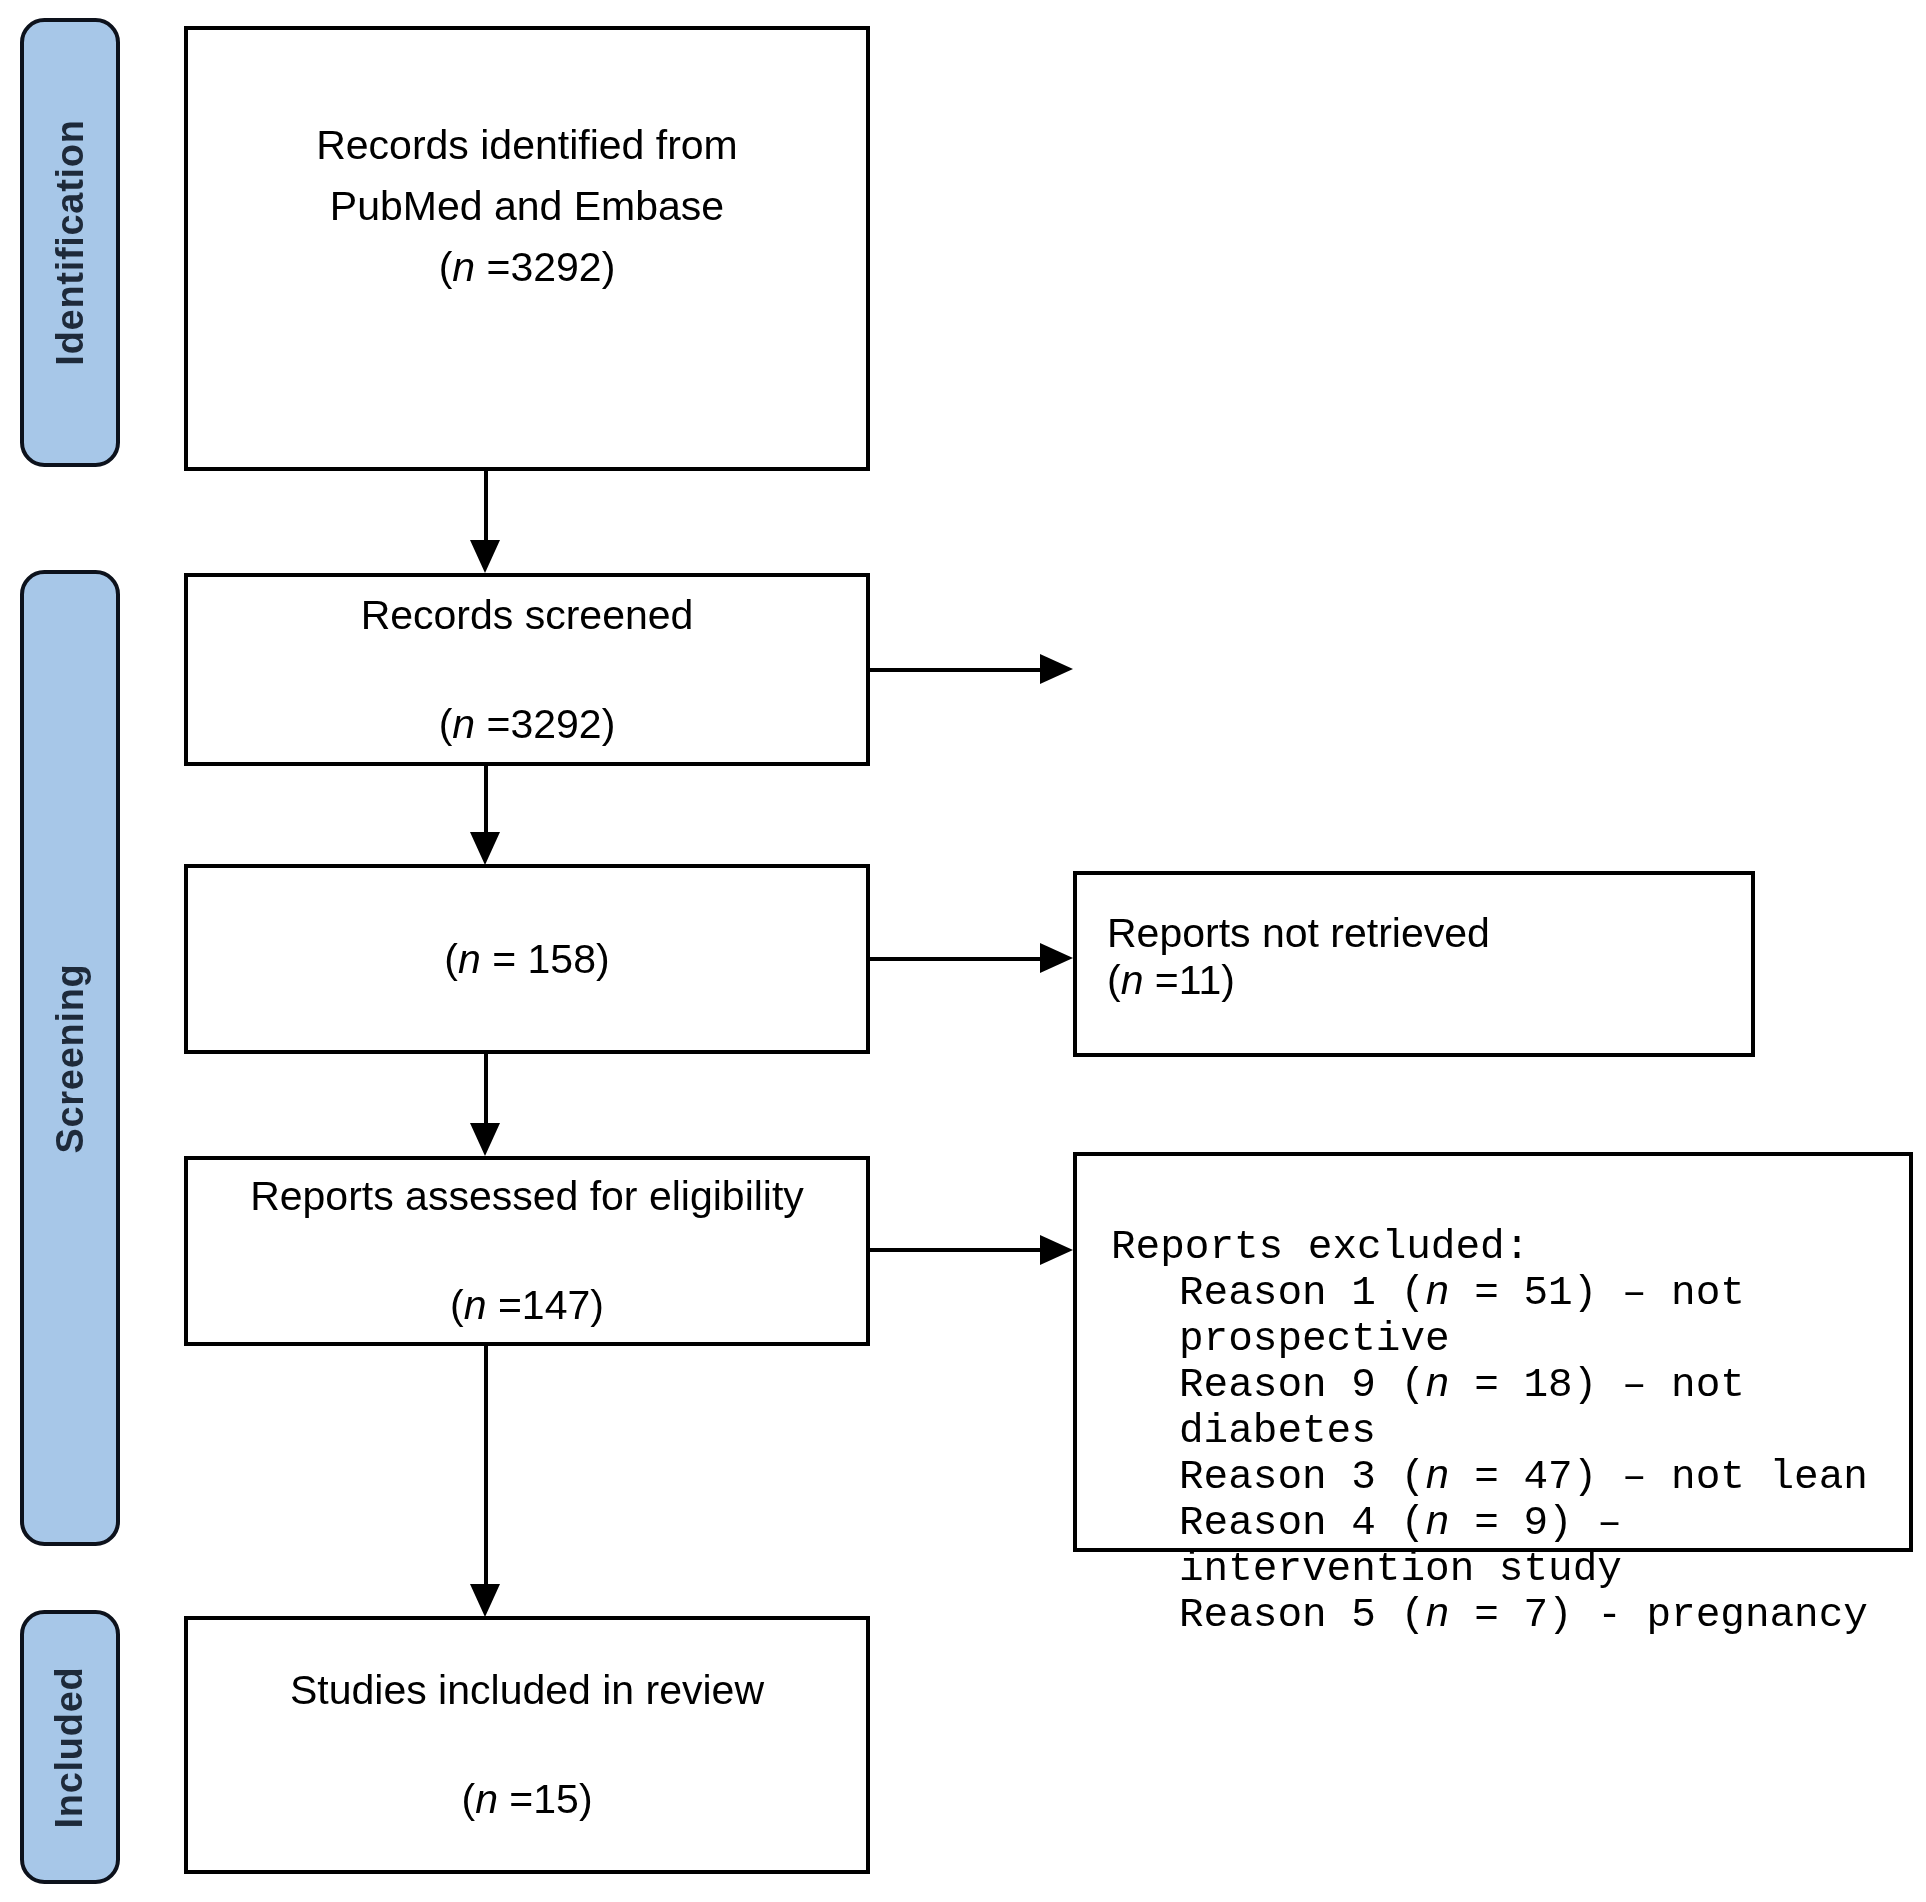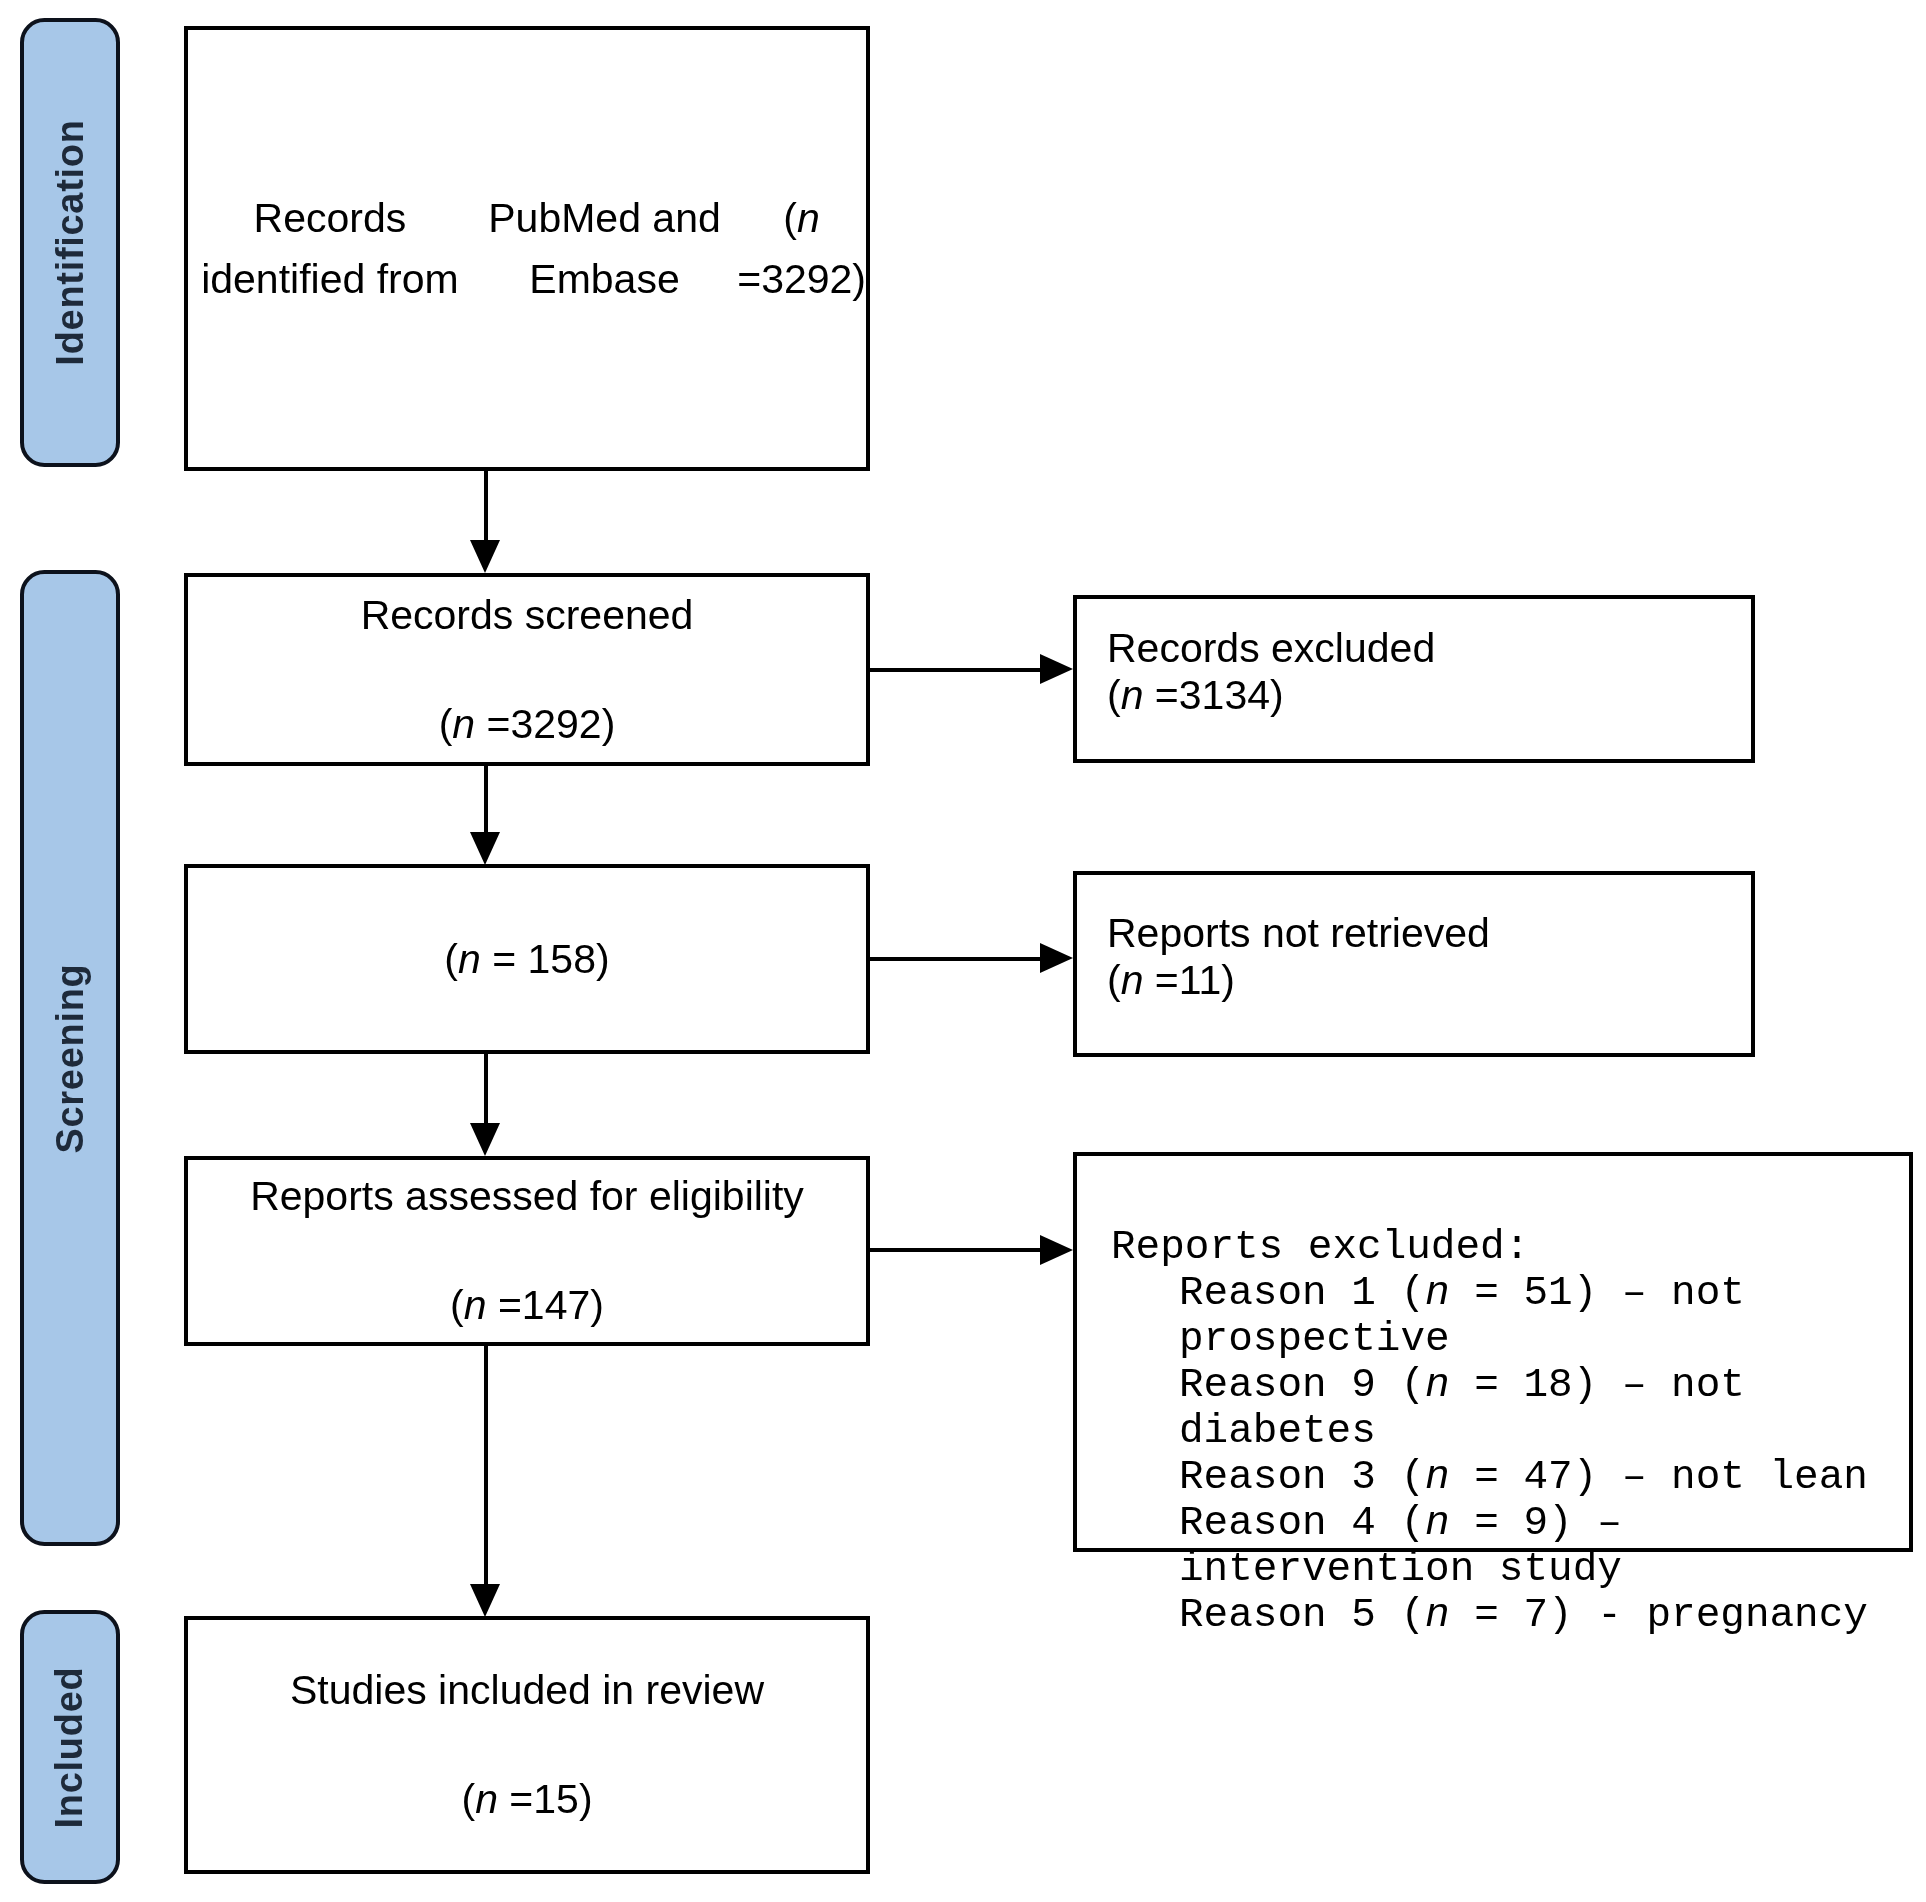--- a/index.html
+++ b/index.html
@@ -28,21 +28,21 @@
     letter-spacing:0.7px;
   }
   
   .wbox{
     position:absolute;background:#fff;
     border:4.1px solid var(--ink,#000);
     box-sizing:border-box;
     font-size:41px;line-height:61px;
   }
   .wbox.centered{display:flex;flex-direction:column;justify-content:center;align-items:center;text-align:center;gap:48px;}
-  .wbox.toppad{display:flex;flex-direction:row;align-items:center;text-align:center;}
+  .wbox.toppad{display:flex;flex-direction:column;align-items:center;text-align:center;padding-top:85px;}
   .wbox.side{display:flex;flex-direction:column;justify-content:center;padding-left:30px;padding-bottom:13.6px;line-height:47px;}
   .wbox.reasons{padding:68px 13.6px 0 34px;line-height:46px;}
   .reason{margin-left:68px;}
   .nvar{font-style:italic;}
   
   .vline{position:absolute;width:4.1px;background:var(--ink,#000);}
   .hline{position:absolute;height:4.1px;background:var(--ink,#000);}
   .head-down{position:absolute;width:0;height:0;
     border-left:15.6px solid transparent;border-right:15.6px solid transparent;
     border-top:33px solid var(--ink,#000);}
@@ -83,24 +83,20 @@
   <div class="wbox centered" style="left:184px;top:1156px;width:686px;height:190px;">
     <div>Reports assessed for eligibility</div>
     <div><span>(</span><span class="nvar">n</span><span> =147)</span></div>
   </div>
 
   <div class="wbox centered" style="left:184px;top:1616px;width:686px;height:258px;">
     <div>Studies included in review</div>
     <div><span>(</span><span class="nvar">n</span><span> =15)</span></div>
   </div>
 
-  <div class="wbox side" style="left:1073px;top:595px;width:682px;height:168px;">
-    <div>Records excluded</div>
-    <div><span>(</span><span class="nvar">n</span><span> =3134)</span></div>
-  </div>
 
   <div class="wbox side" style="left:1073px;top:871px;width:682px;height:186px;">
     <div>Reports not retrieved</div>
     <div><span>(</span><span class="nvar">n</span><span> =11)</span></div>
   </div>
 
   <div class="wbox reasons" style="left:1073px;top:1152px;width:840px;height:400px;font-family:Liberation Mono, monospace;">
     <div>Reports excluded:</div>
     <div class="reason"><span>Reason 1 (</span><span class="nvar">n</span><span> = 51) – not prospective</span></div>
     <div class="reason"><span>Reason 9 (</span><span class="nvar">n</span><span> = 18) – not diabetes</span></div>

